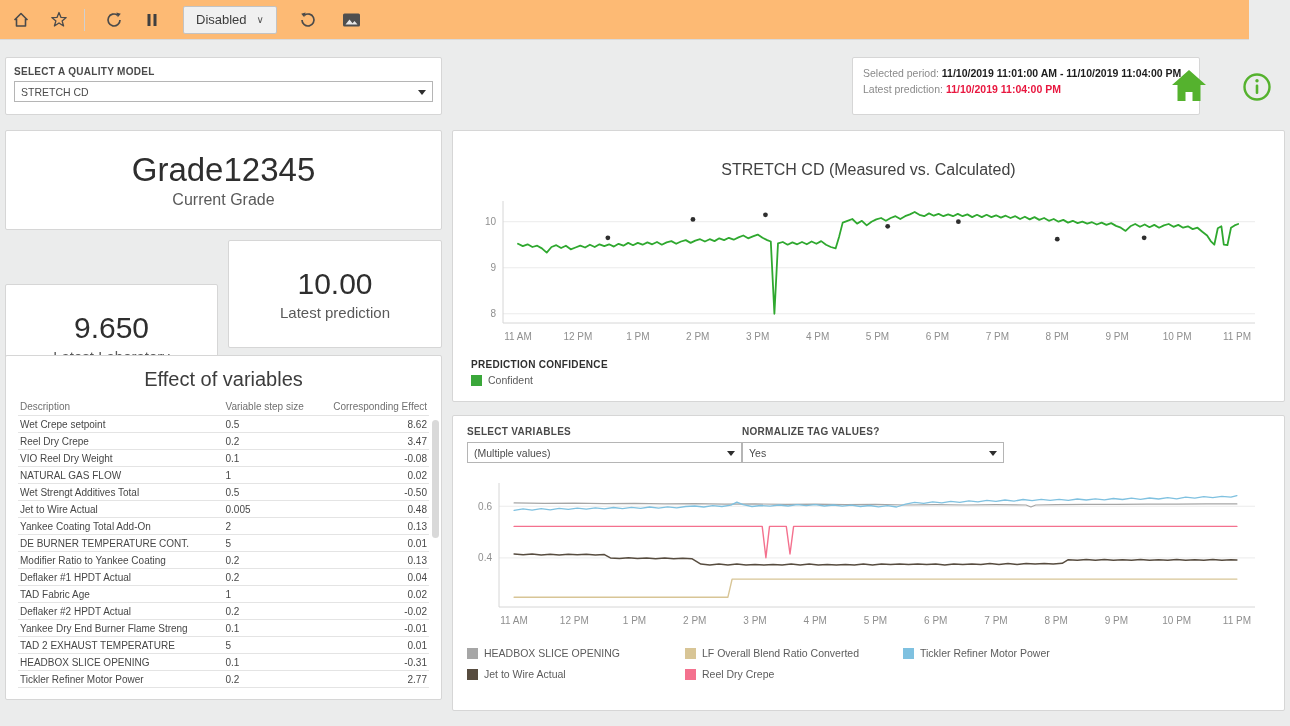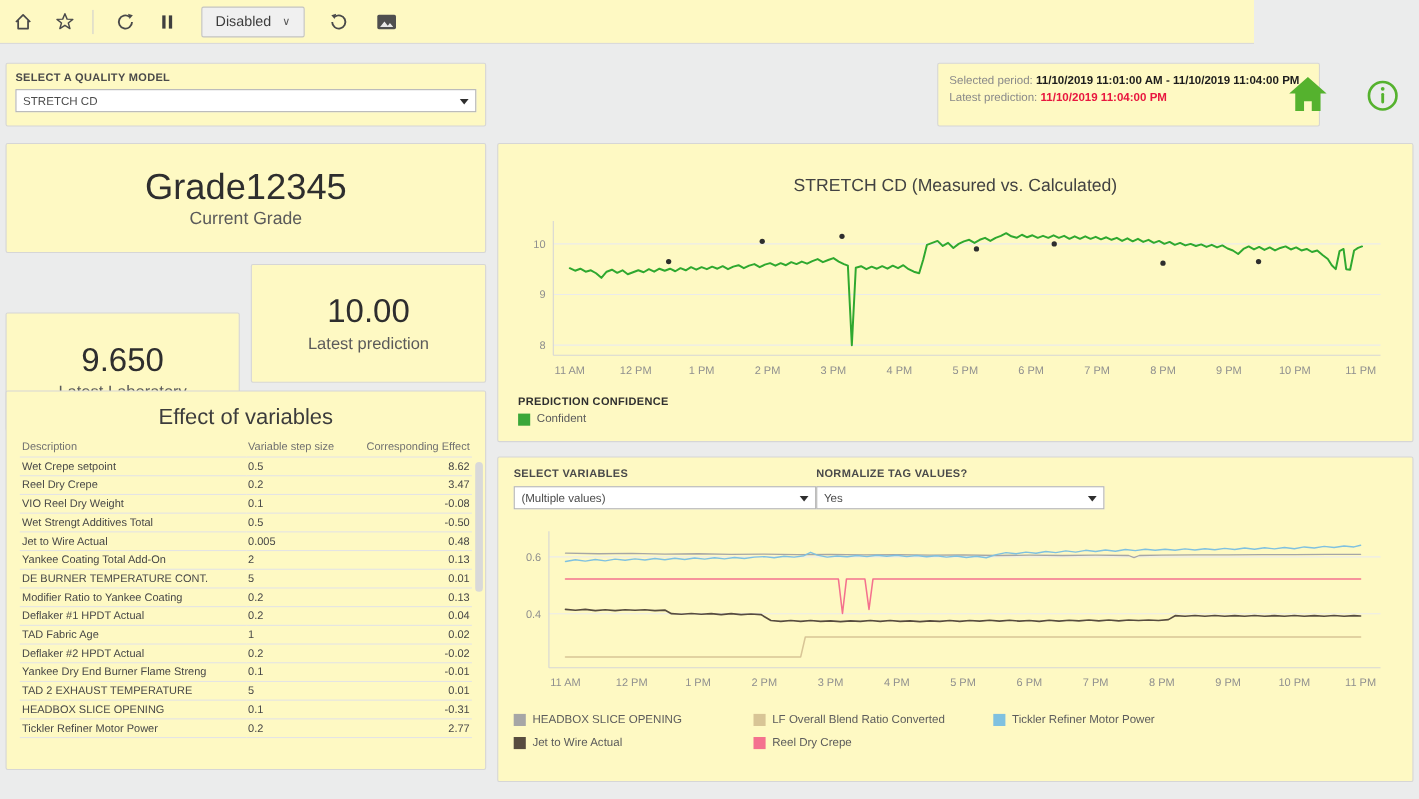--- a/index.html
+++ b/index.html
@@ -1,31 +1,31 @@
 <!DOCTYPE html>
 <html><head>
 <meta charset="utf-8">
 <style>
   * { box-sizing: border-box; margin: 0; padding: 0; }
   html,body { width:1290px; height:726px; overflow:hidden; }
   body { font-family:"Liberation Sans", sans-serif; background:#ebecec; color:#333; }
   .app { position:relative; width:1290px; height:726px; }
 
   
-  .toolbar { position:absolute; left:0; top:0; width:1140px; height:40px;
-    background:#fef9c3; border-bottom:1px solid #dadada; display:flex; align-items:center; }
+  .toolbar { position:absolute; left:0; top:0; width:1249px; height:40px;
+    background:#fdba74; border-bottom:1px solid #dadada; display:flex; align-items:center; }
   .tb-btn { width:34px; height:30px; display:flex; align-items:center; justify-content:center;
     cursor:pointer; margin-left:4px; }
   .tb-sep { width:1px; height:22px; background:#d0d0d0; margin:0 8px; }
   .tb-drop { display:flex; align-items:center; gap:10px; border:1px solid #c3c3c3; background:#f0f0f0;
     border-radius:2px; height:28px; padding:0 12px; margin-left:14px; font-size:13px; color:#3c3c3c; cursor:pointer; }
   .tb-drop .chev { font-size:10px; color:#555; }
 
   
-  .panel { position:absolute; background:#fef9c3; border:1px solid #d6d6d6; border-radius:2px; }
+  .panel { position:absolute; background:#ffffff; border:1px solid #d6d6d6; border-radius:2px; }
 
   
   .qm-label, .ctl-label { font-size:10px; font-weight:bold; color:#4a4a4a; letter-spacing:.3px; }
   .select { position:relative; border:1px solid #b5b5b5; background:#fff; height:21px;
     display:flex; align-items:center; padding:0 20px 0 6px; font-size:10.5px; color:#4c4c4c; cursor:pointer; }
   .select .arrow { position:absolute; right:6px; top:8px; width:0; height:0;
     border-left:4px solid transparent; border-right:4px solid transparent; border-top:5px solid #2e2e2e; }
 
   
   .period-text { font-size:10.5px; color:#8a8a8a; line-height:1.55; }
@@ -167,20 +167,25 @@
           </tr>
           <tr>
             <td class="c-desc">Reel Dry Crepe</td>
             <td class="c-step">0.2</td>
             <td class="c-eff">3.47</td>
           </tr>
           <tr>
             <td class="c-desc">VIO Reel Dry Weight</td>
             <td class="c-step">0.1</td>
             <td class="c-eff">-0.08</td>
+          </tr>
+          <tr>
+            <td class="c-desc">NATURAL GAS FLOW</td>
+            <td class="c-step">1</td>
+            <td class="c-eff">0.02</td>
           </tr>
           <tr>
             <td class="c-desc">Wet Strengt Additives Total</td>
             <td class="c-step">0.5</td>
             <td class="c-eff">-0.50</td>
           </tr>
           <tr>
             <td class="c-desc">Jet to Wire Actual</td>
             <td class="c-step">0.005</td>
             <td class="c-eff">0.48</td>

